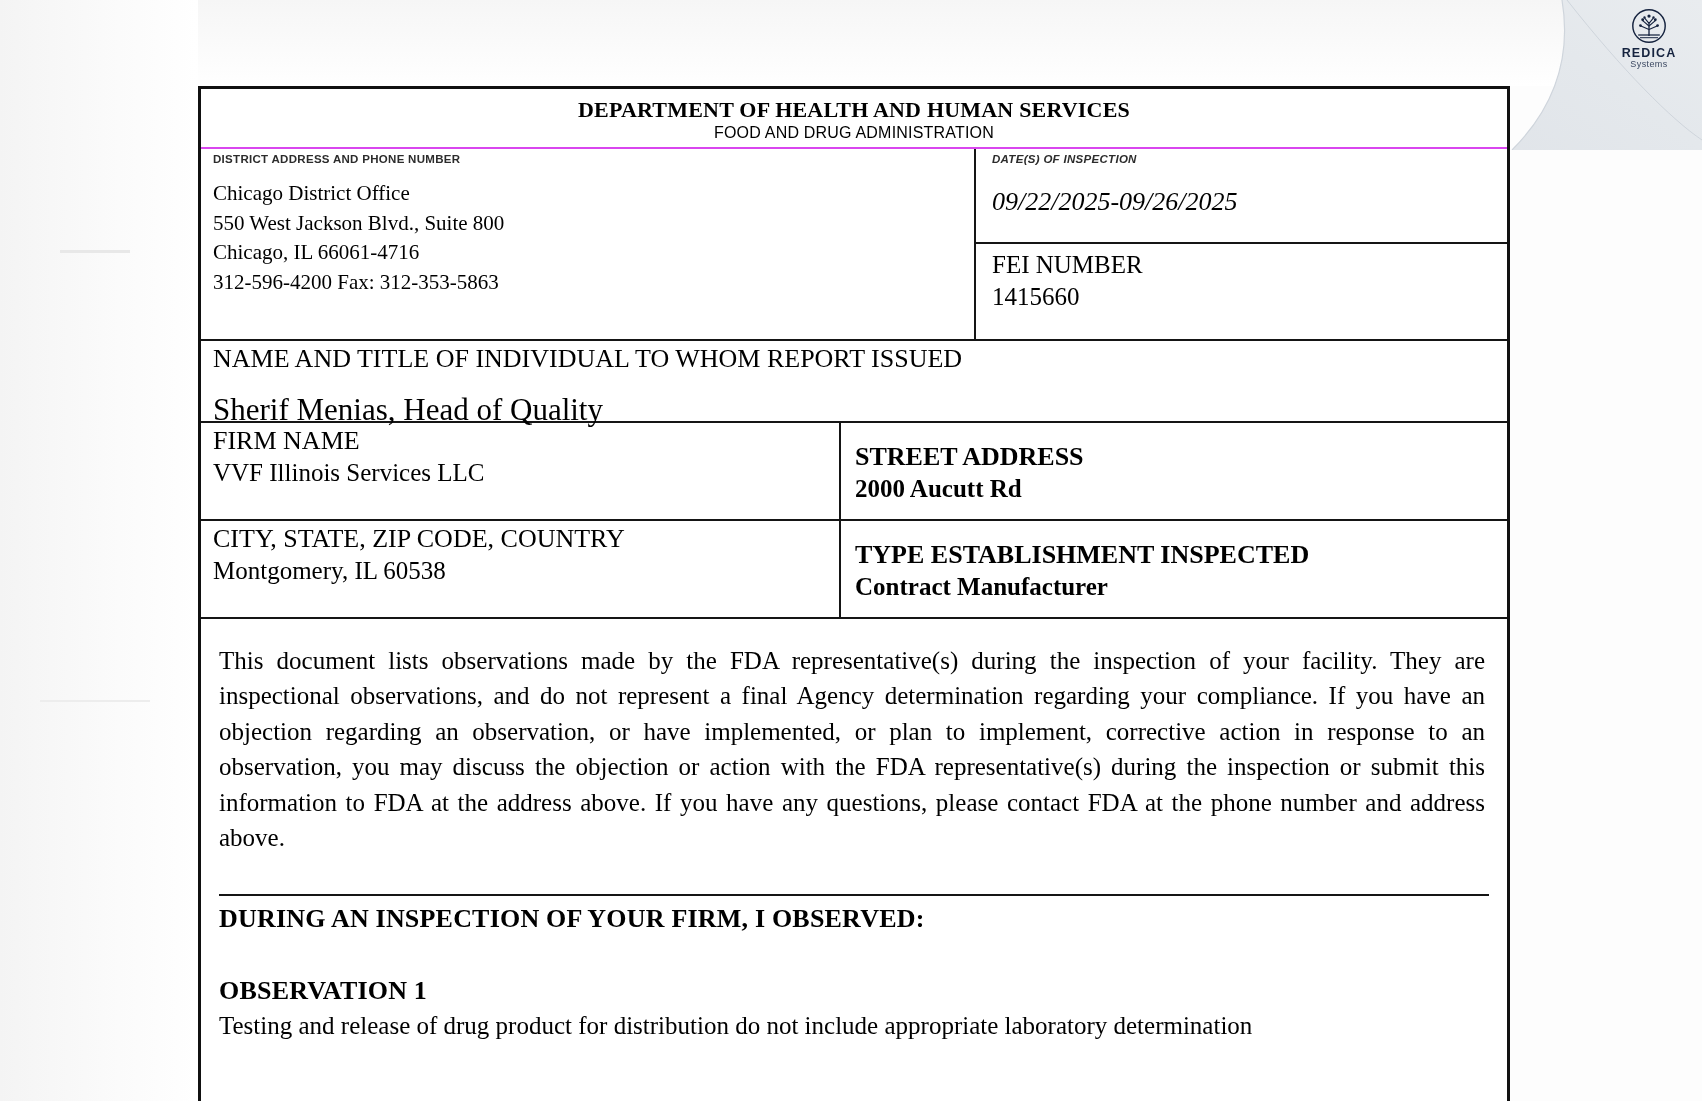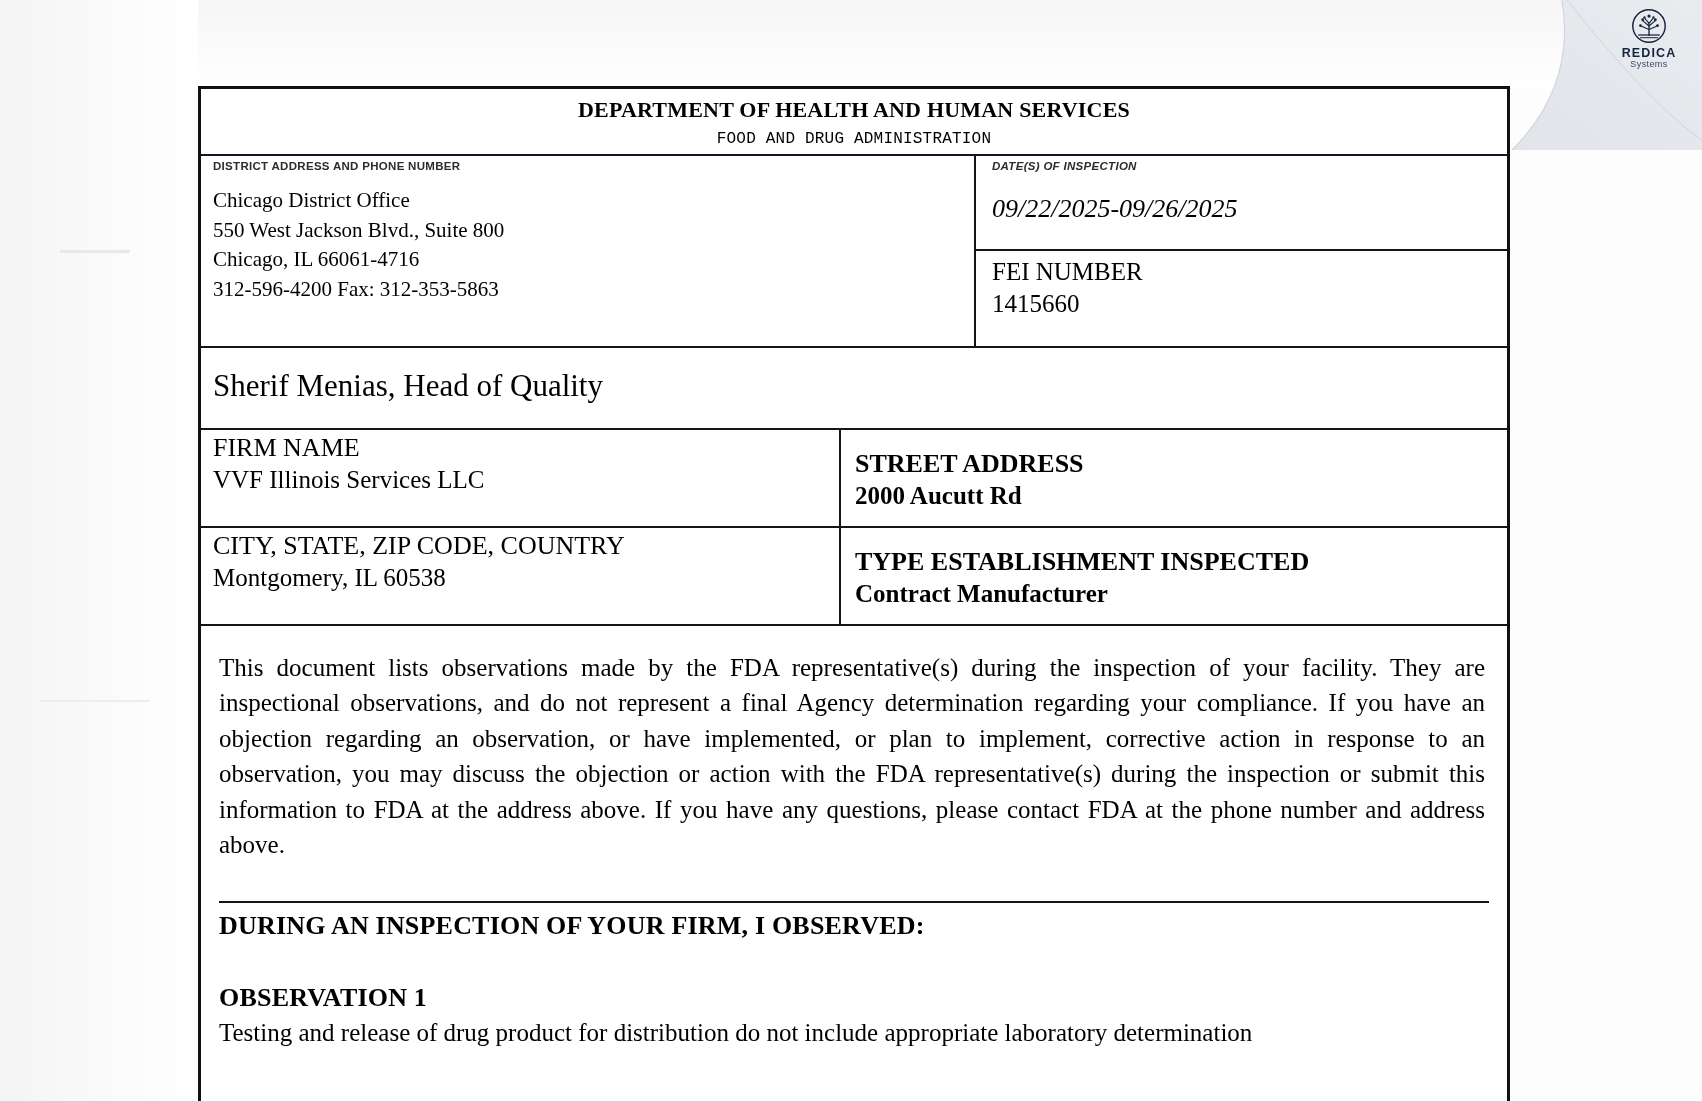--- a/index.html
+++ b/index.html
@@ -67,32 +67,32 @@
   }
   #dept-title {
     font-family: "Liberation Serif", serif;
     font-weight: bold;
     font-size: 22px;
     letter-spacing: 0.2px;
     line-height: 1.05;
     white-space: nowrap;
   }
   #fda-title {
-    font-family: Liberation Mono, monospace;
+    font-family: Liberation Sans, sans-serif;
     font-size: 16px;
     letter-spacing: 0.2px;
     line-height: 1.1;
-    margin-top: 10px;
+    margin-top: 3px;
     white-space: nowrap;
   }
 
   
   #row-district {
     display: flex;
-    border-top: 2px solid #0f172a;
+    border-top: 2px solid #d946ef;
   }
   #cell-district {
     width: 775px;
     box-sizing: border-box;
     border-right: 2px solid #151515;
     padding: 4px 0 0 12px;
     height: 190px;
   }
   #cell-dates-stack {
     flex: 1;
@@ -309,20 +309,21 @@
         <div id="date-value">09/22/2025-09/26/2025</div>
       </div>
       <div id="cell-fei">
         <div id="fei-label" class="field-label">FEI NUMBER</div>
         <div id="fei-value" class="field-value">1415660</div>
       </div>
     </div>
   </div>
 
   <div id="row-name">
+    <div id="name-label" class="field-label">NAME AND TITLE OF INDIVIDUAL TO WHOM REPORT ISSUED</div>
     <div id="name-value" class="field-value">Sherif Menias, Head of Quality</div>
   </div>
 
   <div id="row-firm">
     <div class="cell-left">
       <div class="field-label">FIRM NAME</div>
       <div class="field-value">VVF Illinois Services LLC</div>
     </div>
     <div class="cell-right">
       <div class="field-label">STREET ADDRESS</div>

